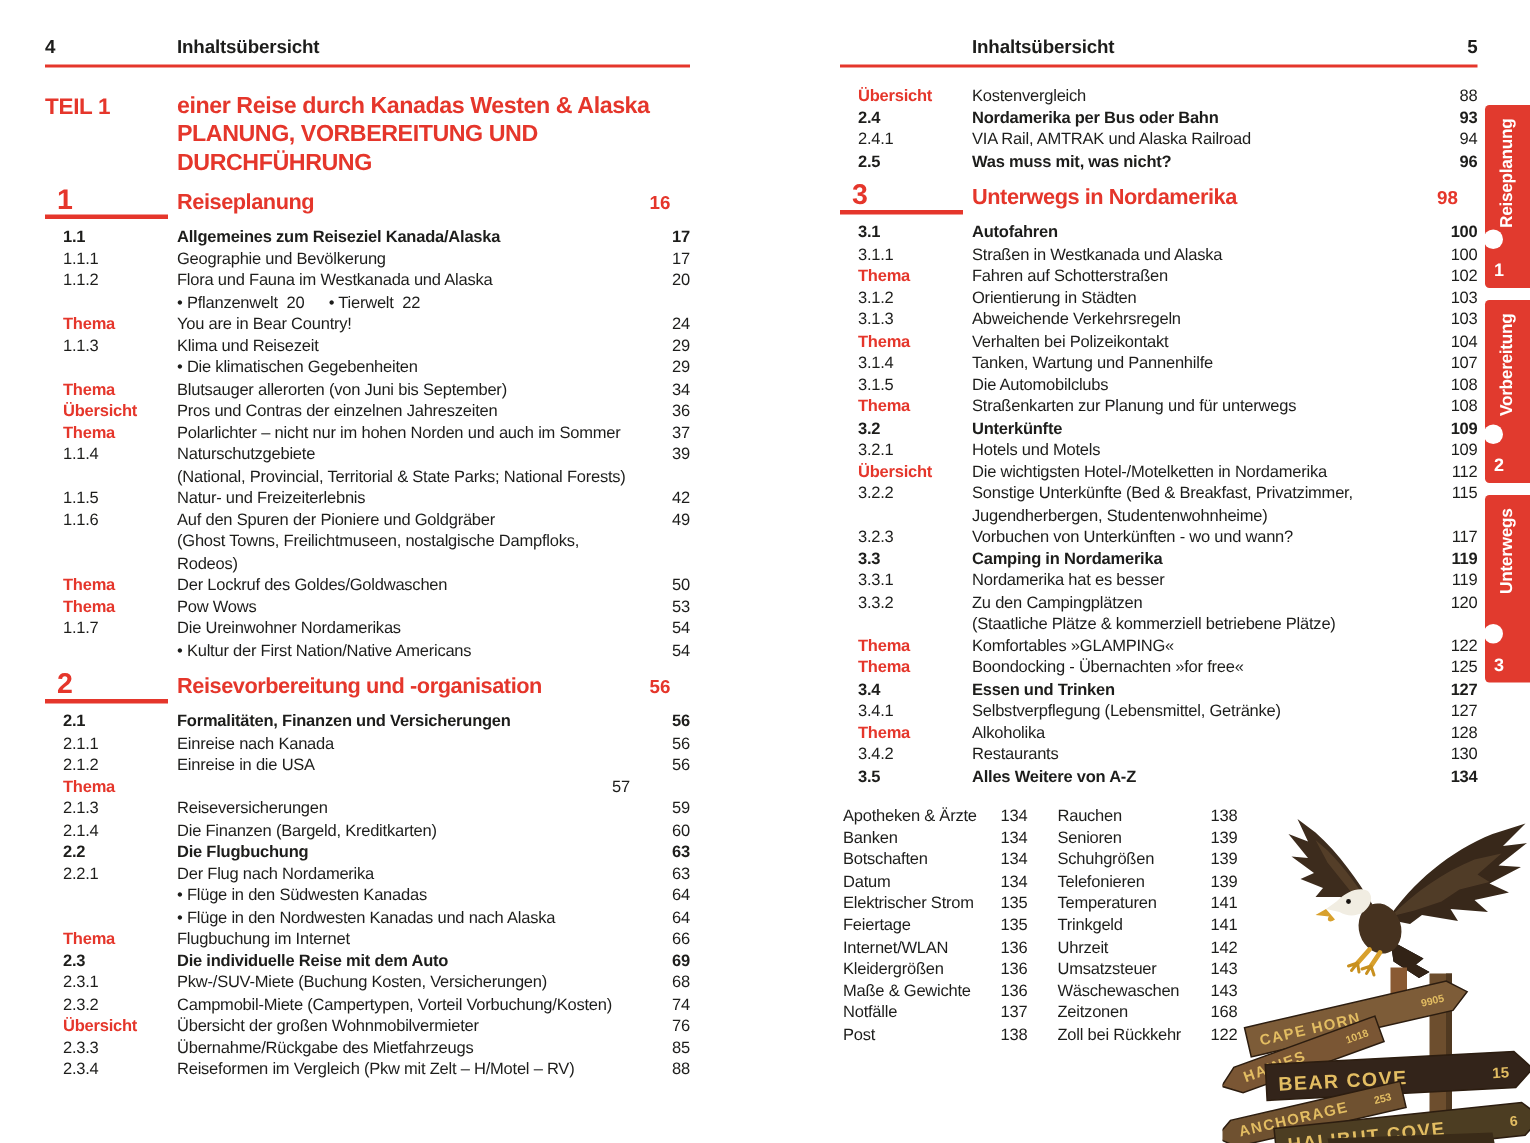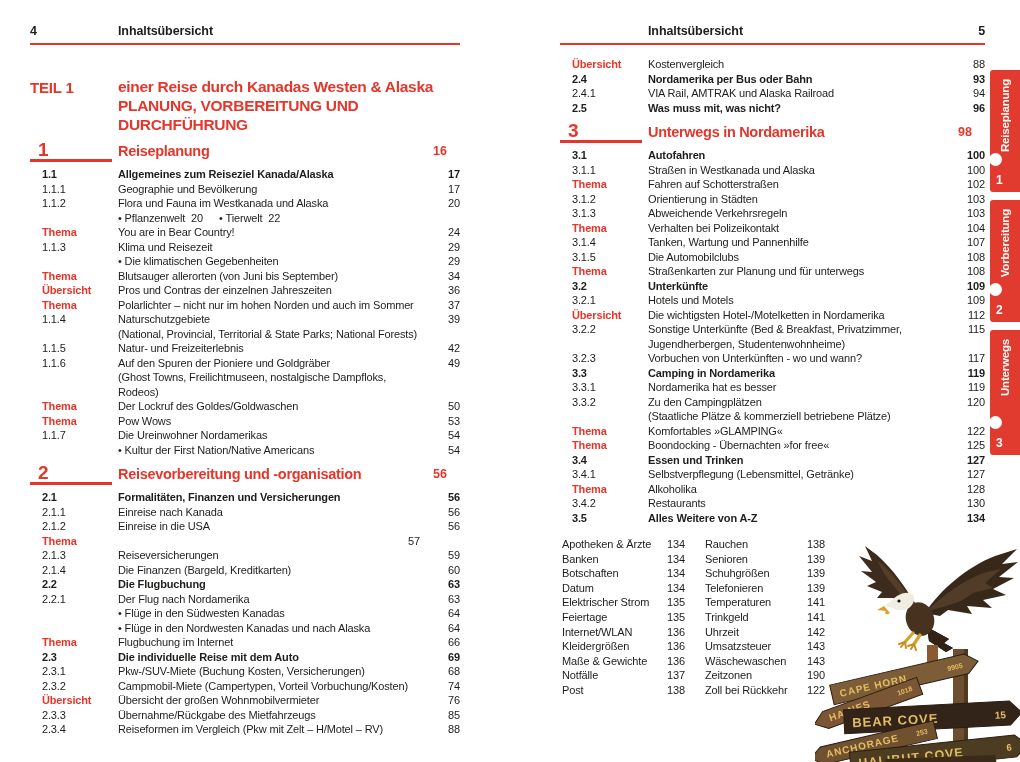--- a/index.html
+++ b/index.html
@@ -14,21 +14,21 @@
   .page-left{left:0;width:510px;padding:24px 50px 0 30px;}
   .page-right{left:510px;width:510px;padding:24px 35px 0 50px;}
 
   
   .page-header{display:grid;grid-template-columns:88px 1fr auto;align-items:end;
     border-bottom:2px solid var(--red);padding-bottom:5px;
     font-weight:bold;font-size:12.5px;letter-spacing:-0.1px;}
   .page-header .pg-num{font-weight:bold;}
 
   
-  .part-heading{display:grid;grid-template-columns:88px 1fr;margin-top:32px;
+  .part-heading{display:grid;grid-template-columns:88px 1fr;margin-top:16px;
     color:var(--red);font-weight:bold;}
   .part-label{font-size:15px;padding-top:2px;letter-spacing:-0.2px;}
   .part-title{font-size:15.5px;line-height:19px;letter-spacing:-0.3px;}
 
   
   .sec-head{display:grid;grid-template-columns:88px 1fr 40px;align-items:end;
     margin-top:6px;margin-bottom:5px;color:var(--red);}
   .sec-num{border-bottom:3px solid var(--red);font-size:19px;font-weight:bold;
     line-height:19px;padding-left:8px;width:82px;box-sizing:border-box;}
   .sec-title{font-weight:bold;font-size:14.5px;padding-bottom:3px;letter-spacing:-0.3px;}
@@ -480,21 +480,21 @@
         <span class="az-page">136</span>
         <span class="az-term">Umsatzsteuer</span>
         <span class="az-page">143</span>
         <span class="az-term">Maße &amp; Gewichte</span>
         <span class="az-page">136</span>
         <span class="az-term">Wäschewaschen</span>
         <span class="az-page">143</span>
         <span class="az-term">Notfälle</span>
         <span class="az-page">137</span>
         <span class="az-term">Zeitzonen</span>
-        <span class="az-page">190</span>
+        <span class="az-page">168</span>
         <span class="az-term">Post</span>
         <span class="az-page">138</span>
         <span class="az-term">Zoll bei Rückkehr</span>
         <span class="az-page">122</span>
       </div>
   </section>
 
   <div class="edge-tab" style="top:70px;height:122px;">
     <span class="tab-label">Reiseplanung</span>
     <span class="tab-circle"></span>

